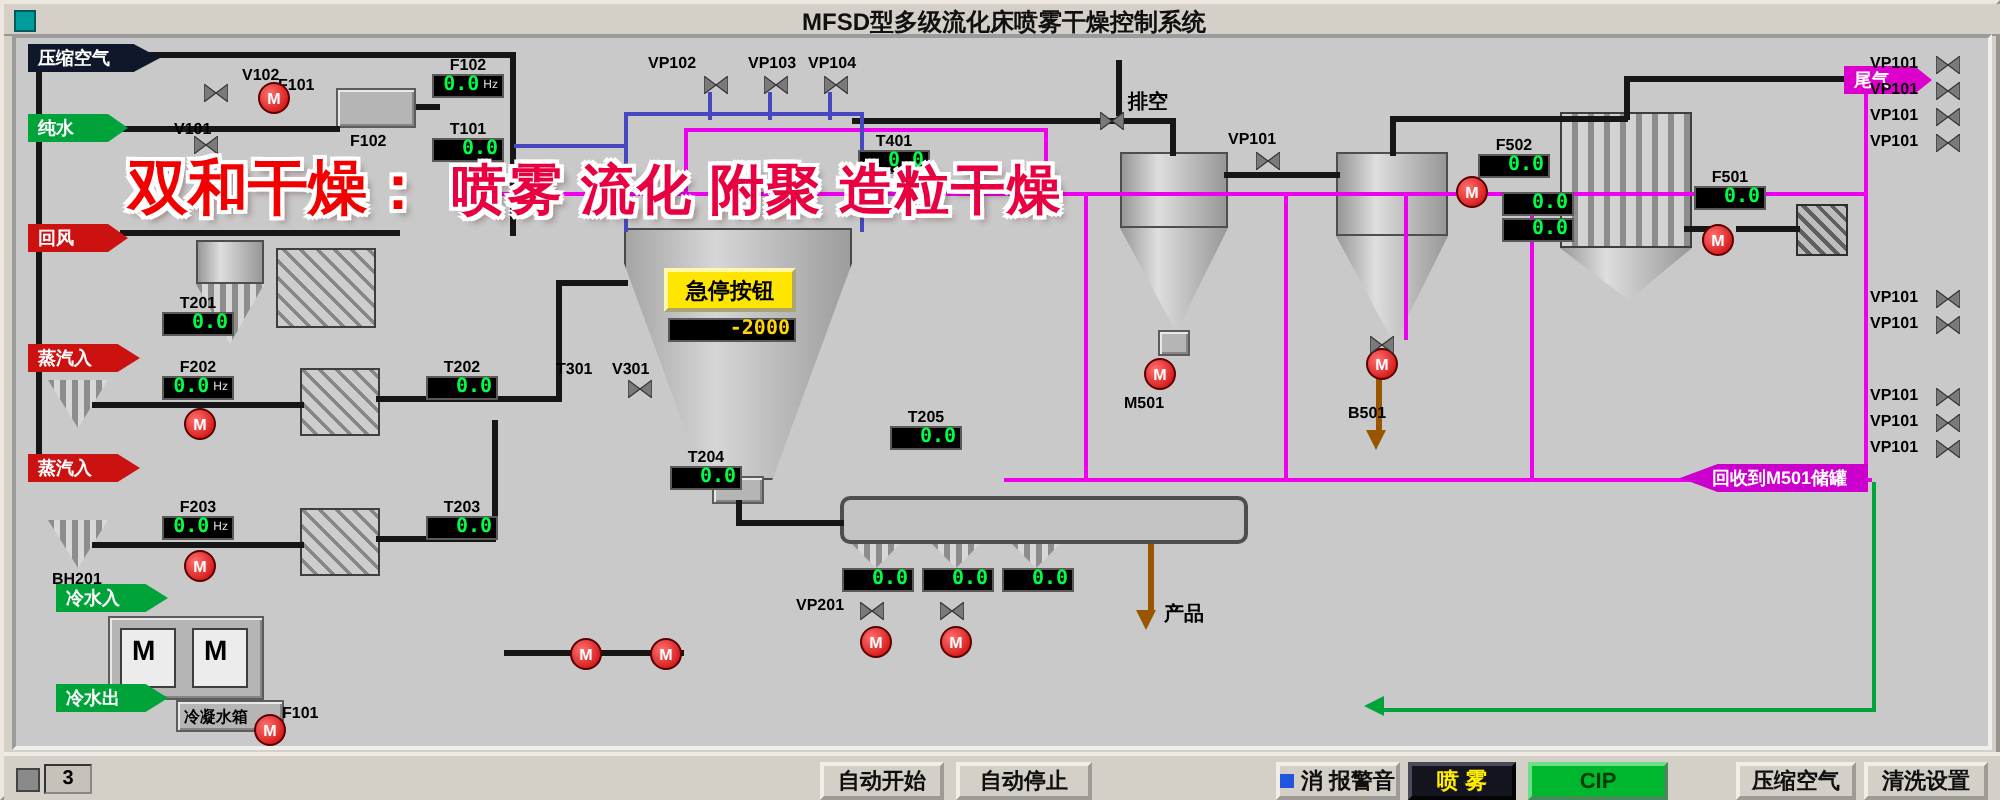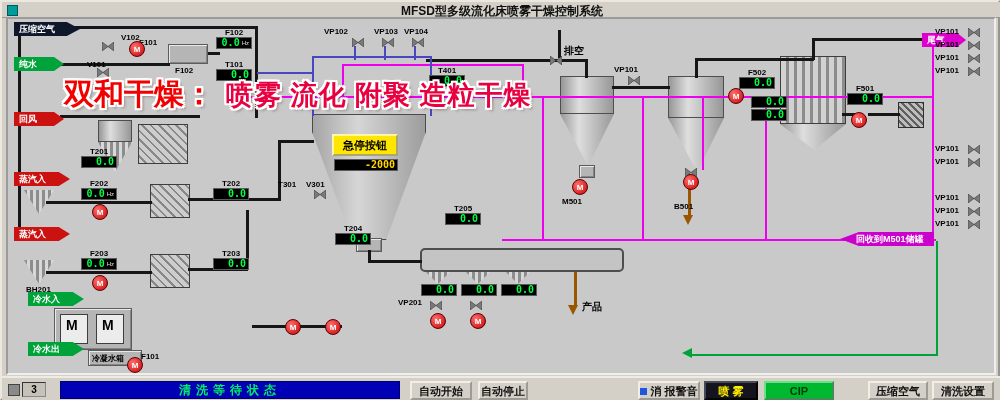--- a/index.html
+++ b/index.html
@@ -404,24 +404,23 @@
         </svg></div>
     </div>
 
   <div id="watermark">
     <span id="wm-part1">双和干燥：</span><span id="wm-part2">喷雾 流化 附聚 造粒干燥</span>
   </div>
 
   <div id="bottombar">
     <div id="corner-icon"></div>
     <div id="page-cell">3</div>
-    <div id="status-box">清洗等待状态</div>
 
   <button class="btn" style="left: 408px; width: 62px;">自动开始</button>
-      <button class="btn" style="left: 476px; width: 50px;">自动停止</button>
+      <button class="btn" style="left: 476px; width: 68px;">自动停止</button>
       <button class="btn" style="left: 636px; width: 62px;"><span class="spk"></span>消 报警音</button>
       <button class="btn dark" style="left: 702px; width: 54px;">喷 雾</button>
       <button class="btn green" style="left: 762px; width: 70px;">CIP</button>
       <button class="btn" style="left: 866px; width: 60px;">压缩空气</button>
       <button class="btn" style="left: 930px; width: 62px;">清洗设置</button>
     </div>
 
 </div>
 
 </body></html>

